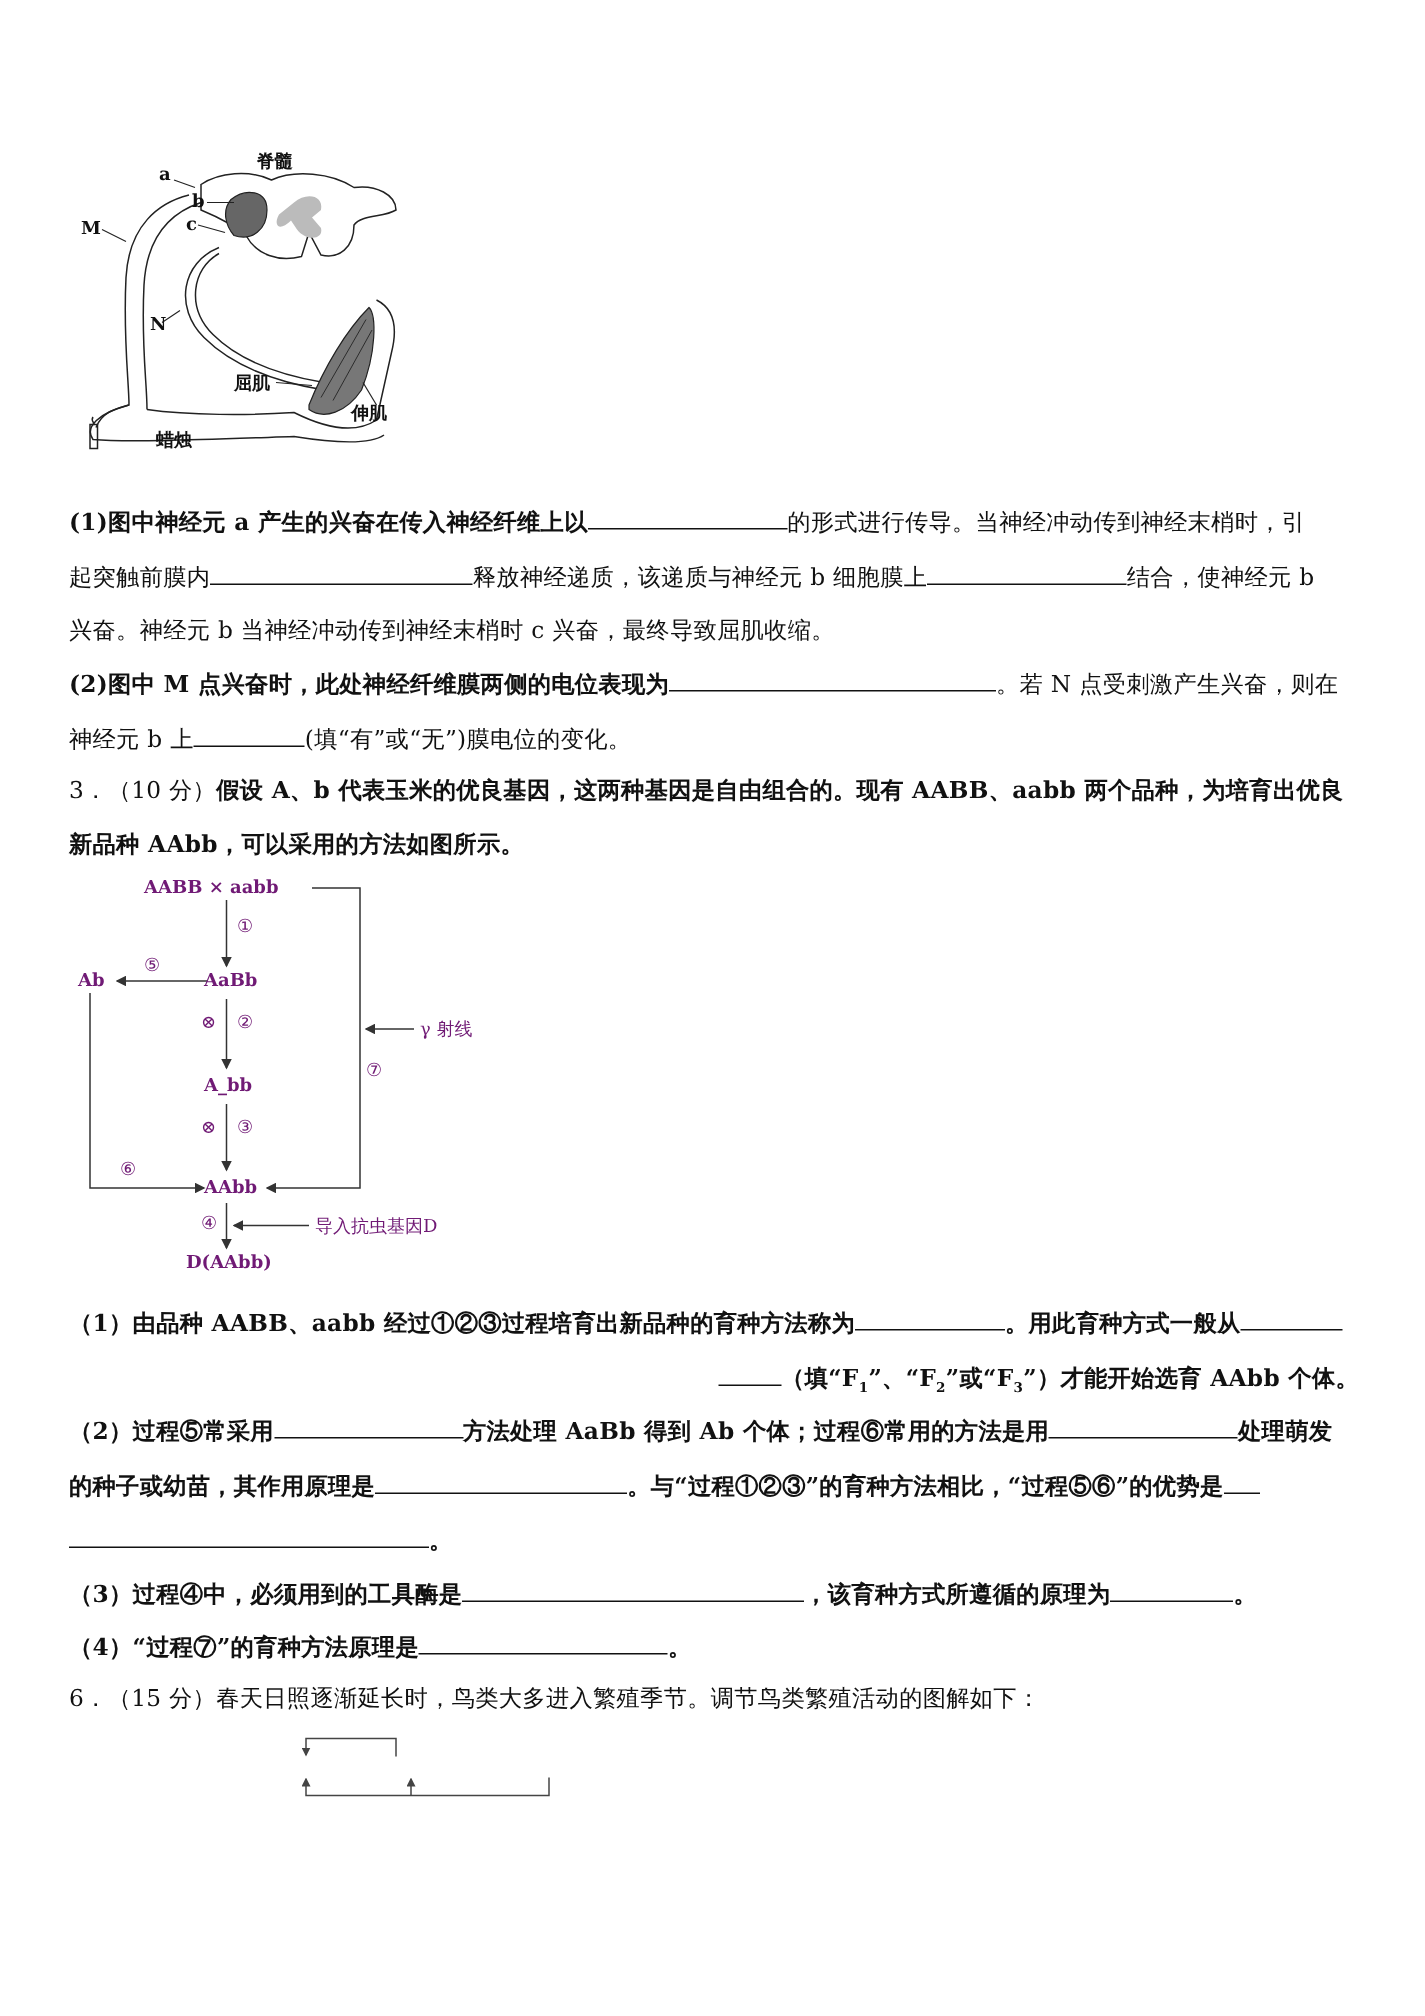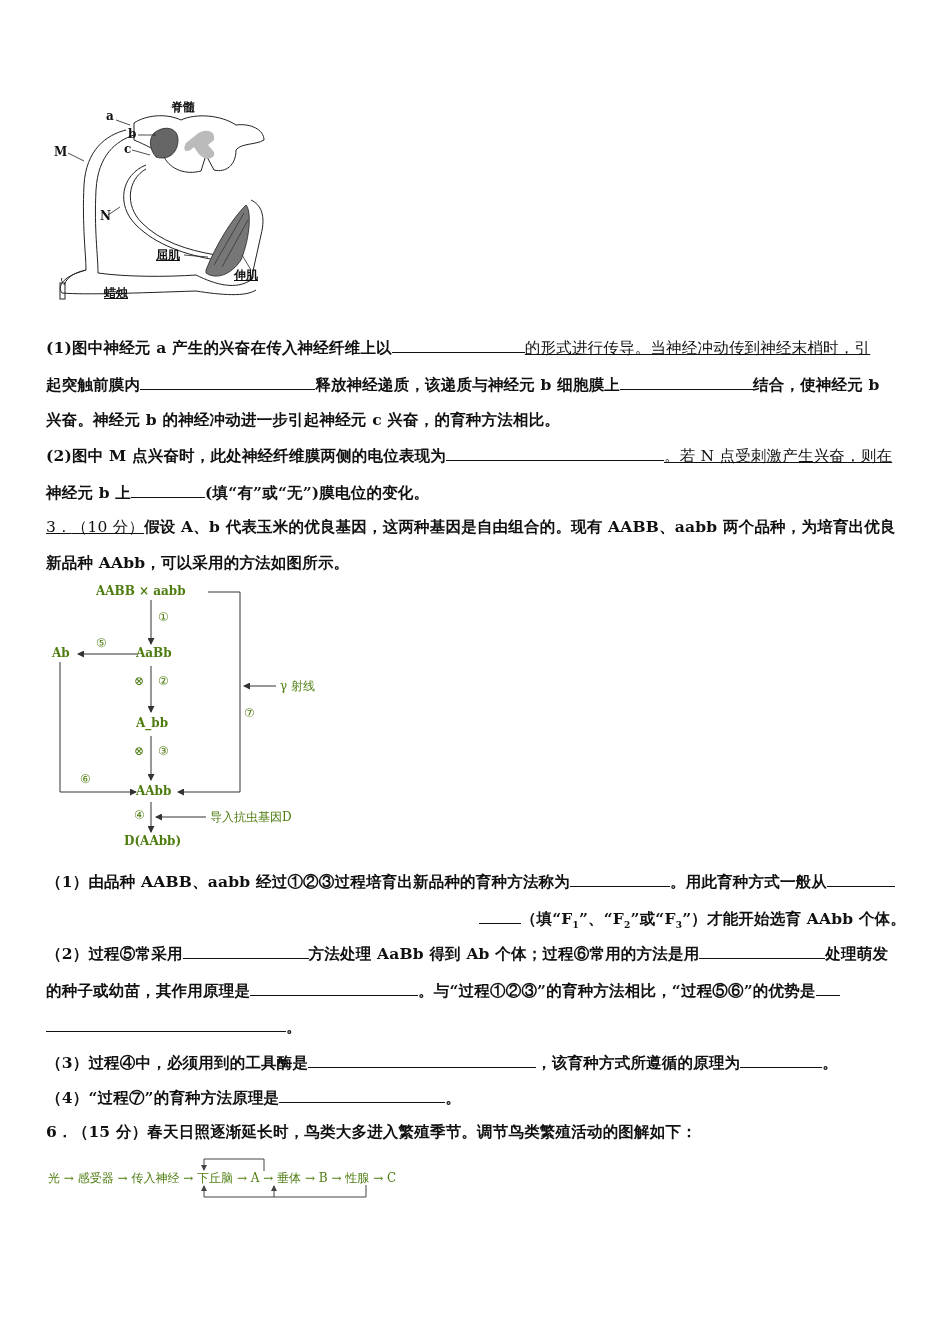--- a/index.html
+++ b/index.html
@@ -7,27 +7,27 @@
     width: 950px; height: 1344px; position: relative; overflow: hidden;
     font-family: "DejaVu Serif", "Liberation Serif", serif;
     color: #111;
   }
   .abs { position: absolute; }
   .line {
     position: absolute; left: 46px; width: 860px;
     font-size: 15.5px; line-height: 20px; white-space: nowrap; font-weight: bold;
     letter-spacing: 0.2px;
   }
-  .line.normal { font-weight: bold; }
+  .line.normal { font-weight: normal; }
   .blank { display: inline-block; border-bottom: 1.4px solid #111; height: 15px; vertical-align: baseline; }
   .b { font-weight: bold; }
-  .n { font-weight: normal; text-decoration: underline; }
+  .n { font-weight: normal; }
   sub { font-size: 9px; }
   .diagram-label { position: absolute; font-size: 12px; font-weight: bold; white-space: nowrap; }
-  .flow { position: absolute; font-size: 12px; white-space: nowrap; color: #4d7c0f; }
+  .flow { position: absolute; font-size: 12px; white-space: nowrap; color: #701a75; }
 </style>
 </head>
 <body>
 
 <div class="abs" style="left:46px; top:95px; width:230px; height:210px;">
   <svg width="230" height="210" viewBox="0 0 230 210">
 
     <path d="M88,28 C100,20 120,18 135,25 C150,18 175,20 190,30 C205,28 218,35 218,45 C210,50 195,48 190,55 C190,70 180,78 168,75 L160,60 L155,76 C140,80 125,75 118,62 C110,55 100,50 88,45 Z" fill="none" stroke="#222" stroke-width="1"></path>
 
     <path d="M150,40 C158,33 170,35 168,45 L162,50 L168,57 C170,65 158,66 152,58 L148,52 C140,60 136,55 140,48 Z" fill="#bbb" stroke="none"></path>
@@ -68,21 +68,21 @@
   <span class="diagram-label n" style="left:188px; top:172px;">伸肌</span>
   <span class="diagram-label n" style="left:30px; top:190px;margin-left:28px;">蜡烛</span>
 </div>
 
 <div class="line" style="top:337px;">
   <span>(1)图中神经元 a 产生的兴奋在传入神经纤维上以</span><span class="blank" style="width:133px;"></span><span class="n">的形式进行传导。当神经冲动传到神经末梢时，引</span>
 </div>
 <div class="line normal" style="top:374px;">
   <span>起突触前膜内</span><span class="blank" style="width:175px;"></span><span>释放神经递质，该递质与神经元 b 细胞膜上</span><span class="blank" style="width:133px;"></span><span>结合，使神经元 b</span>
 </div>
-<div class="line normal" style="top:410px;">兴奋。神经元 b 的神经冲动进一步引起神经元 c 兴奋，的育种方法相比。</div>
+<div class="line normal" style="top:410px;">兴奋。神经元 b 当神经冲动传到神经末梢时 c 兴奋，最终导致屈肌收缩。</div>
 <div class="line" style="top:445px;">
   <span>(2)图中 M 点兴奋时，此处神经纤维膜两侧的电位表现为</span><span class="blank" style="width:218px;"></span><span class="n">。若 N 点受刺激产生兴奋，则在</span>
 </div>
 <div class="line normal" style="top:482px;">
   <span>神经元 b 上</span><span class="blank" style="width:74px;"></span><span>(填“有”或“无”)膜电位的变化。</span>
 </div>
 
 <div class="line" style="top:517px;">
   <span class="n">3．</span><span class="n">（10 分）</span><span>假设 A、b 代表玉米的优良基因，这两种基因是自由组合的。现有 AABB、aabb 两个品种，为培育出优良</span>
 </div>
@@ -165,16 +165,13 @@
       <marker id="ah2" markerWidth="6" markerHeight="6" refX="5" refY="3" orient="auto">
         <path d="M0,0 L6,3 L0,6 Z" fill="#444"></path>
       </marker>
     </defs>
 
     <polyline points="216,16 216,4 156,4 156,15" fill="none" stroke="#444" stroke-width="1" marker-end="url(#ah2)"></polyline>
 
     <polyline points="318,30 318,42 156,42 156,31" fill="none" stroke="#444" stroke-width="1" marker-end="url(#ah2)"></polyline>
     <line x1="226" y1="42" x2="226" y2="31" stroke="#444" stroke-width="1" marker-end="url(#ah2)"></line>
   </svg>
-  <div class="flow" style="left:0; top:15px; font-size:12px;">
-    <span>光</span> → <span>感受器</span> → <span>传入神经</span> → <span>下丘脑</span> → <span>A</span> → <span>垂体</span> → <span>B</span> → <span>性腺</span> → <span>C</span>
-  </div>
 </div>
 
 </body></html>

